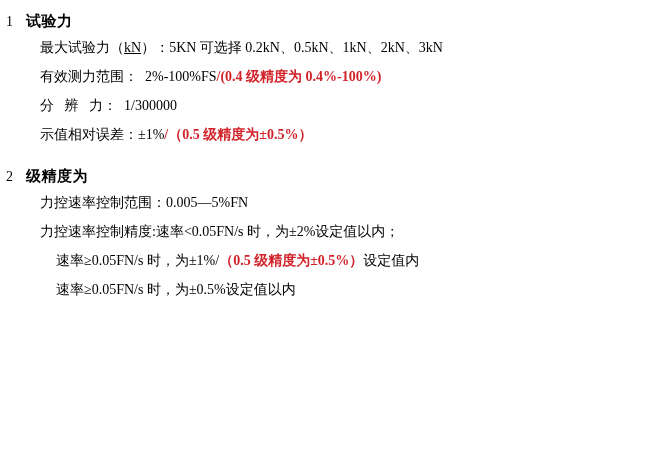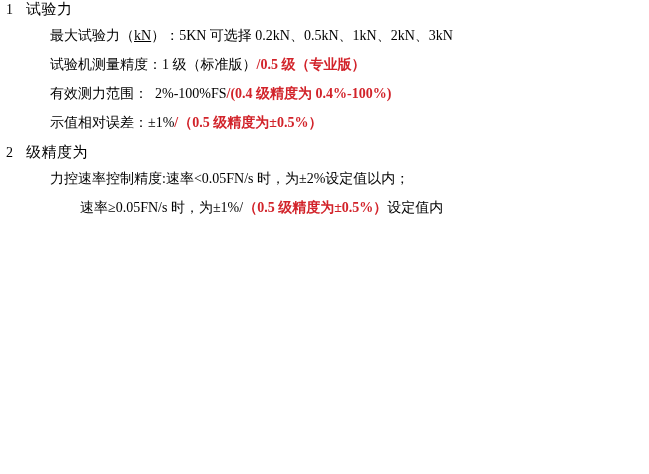--- a/index.html
+++ b/index.html
@@ -32,35 +32,36 @@
     letter-spacing: 0.5px;
   }
   .sec-num {
     width: 26px;
     padding-left: 6px;
     box-sizing: border-box;
     font-size: 14px;
     font-weight: normal;
   }
   .sec-title {
-    font-weight: normal;
+    font-weight: bold;
     font-size: 15px;
+    margin-top: 12px;
   }
   .lines {
     margin-top: 2px;
   }
   .line {
     display: block;
     font-size: 14px;
     line-height: 29px;
     white-space: pre;
-    padding-left: 50px;
+    padding-left: 40px;
   }
   .line.indent2 {
-    padding-left: 80px;
+    padding-left: 56px;
   }
   .redb {
     color: #d2232a;
     font-weight: bold;
   }
   .blk {
     color: #000000;
   }
   .u {
     text-decoration: underline;
@@ -74,30 +75,32 @@
 
 <div class="page">
   <div id="content">
       <div class="section">
         <div class="sec-head">
           <span class="sec-num">1</span>
           <span class="sec-title">试验力</span>
         </div>
         <div class="lines">
           <div class="line"><span class="blk">最大试验力（</span><span class="blk u">kN</span><span class="blk">）：5KN 可选择 0.2kN、0.5kN、1kN、2kN、3kN</span></div>
-          <div class="line"><span class="blk">试验机测量精度：1 级（标准版）</span><span class="redb">/0.5 级（专业版）</span></div>
           <div class="line"><span class="blk">有效测力范围：  2%-100%FS</span><span class="redb">/(0.4 级精度为 0.4%-100%)</span></div>
+          <div class="line"><span class="blk">分   辨   力：  1/300000</span></div>
           <div class="line"><span class="blk">示值相对误差：±1%</span><span class="redb">/（0.5 级精度为±0.5%）</span></div>
         </div>
       </div>
       <div class="spacer-1"></div>
       <div class="section">
         <div class="sec-head">
           <span class="sec-num">2</span>
           <span class="sec-title">级精度为</span>
         </div>
         <div class="lines">
+          <div class="line"><span class="blk">力控速率控制范围：0.005—5%FN</span></div>
           <div class="line"><span class="blk">力控速率控制精度:速率&lt;0.05FN/s 时，为±2%设定值以内；</span></div>
           <div class="line indent2"><span class="blk">速率≥0.05FN/s 时，为±1%/</span><span class="redb">（0.5 级精度为±0.5%）</span><span class="blk">设定值内</span></div>
+          <div class="line indent2"><span class="blk">速率≥0.05FN/s 时，为±0.5%设定值以内</span></div>
         </div>
       </div>
     </div>
 </div>
 
 </body></html>

